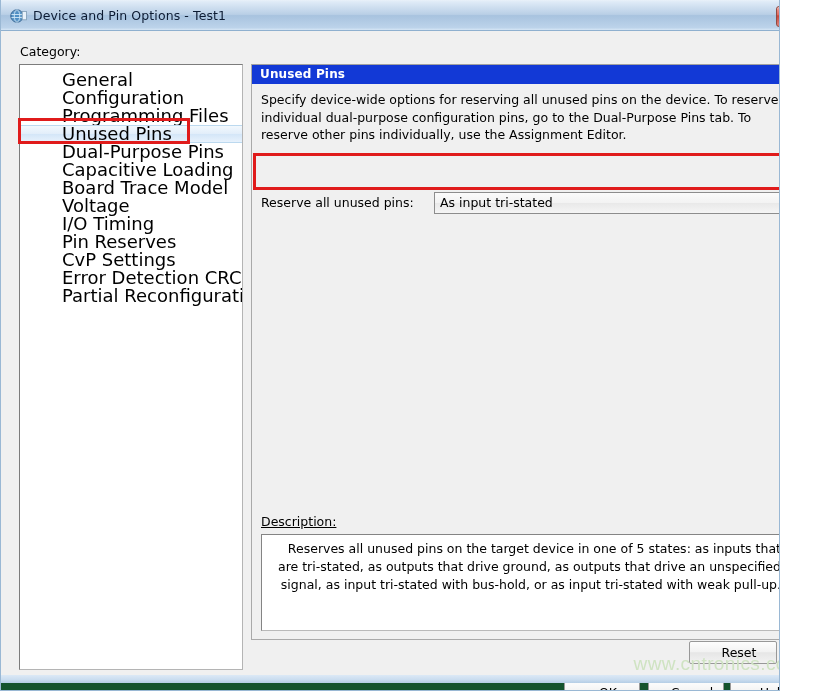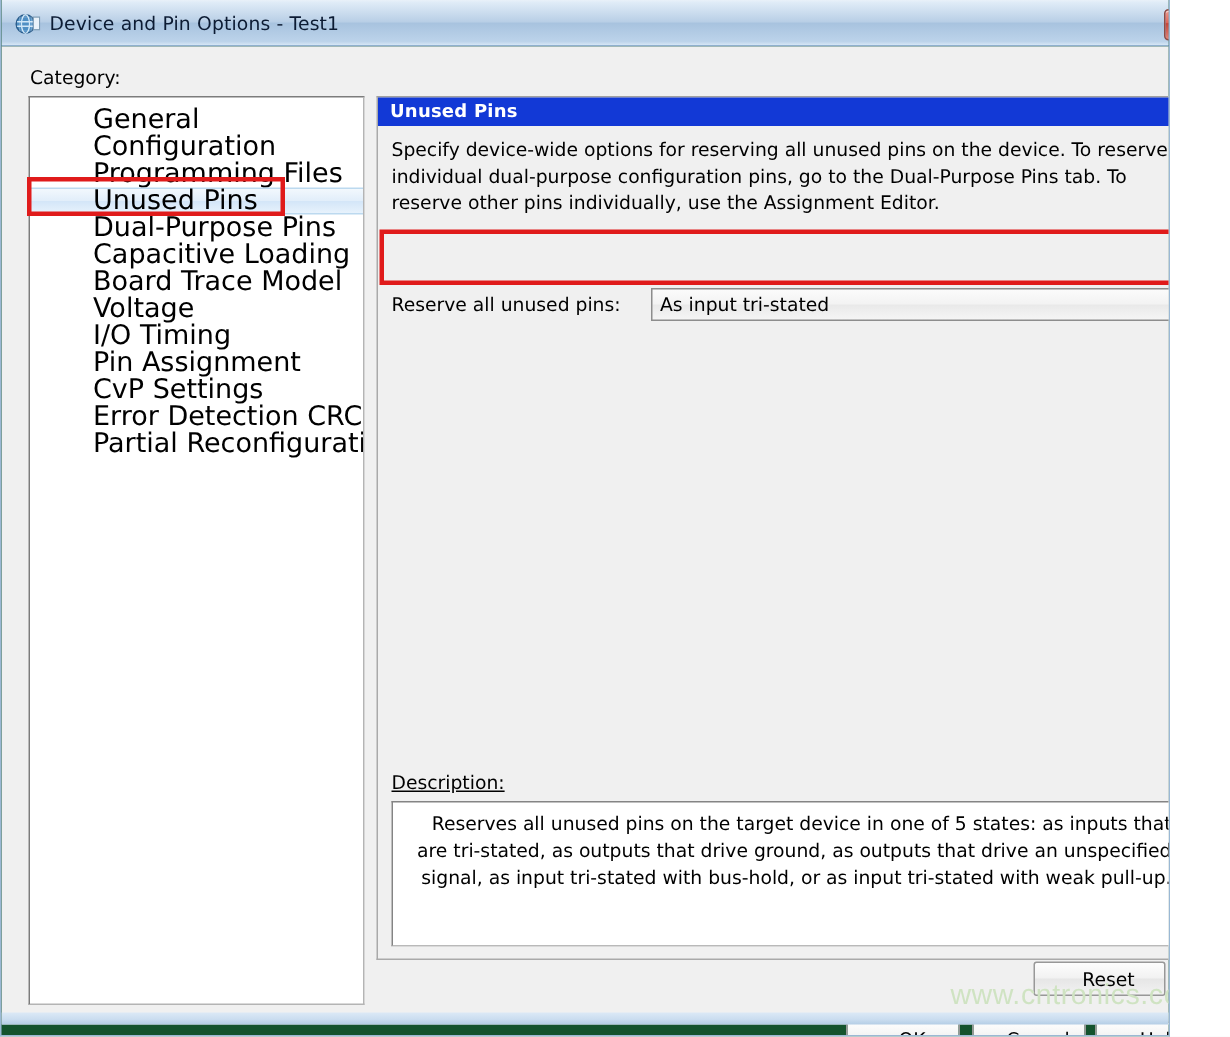--- a/index.html
+++ b/index.html
@@ -321,21 +321,21 @@
     <div id="category-list">
       <div class="cat-item">General</div>
       <div class="cat-item">Configuration</div>
       <div class="cat-item">Programming Files</div>
       <div class="cat-item selected">Unused Pins</div>
       <div class="cat-item">Dual-Purpose Pins</div>
       <div class="cat-item">Capacitive Loading</div>
       <div class="cat-item">Board Trace Model</div>
       <div class="cat-item">Voltage</div>
       <div class="cat-item">I/O Timing</div>
-      <div class="cat-item">Pin Assignment</div>
+      <div class="cat-item">Pin Reserves</div>
       <div class="cat-item">CvP Settings</div>
       <div class="cat-item">Error Detection CRC</div>
       <div class="cat-item">Partial Reconfiguration</div>
     </div>
 
     <div id="right-panel">
 
       <div id="panel-header">
         <span id="panel-header-text">Unused Pins</span>
       </div>

